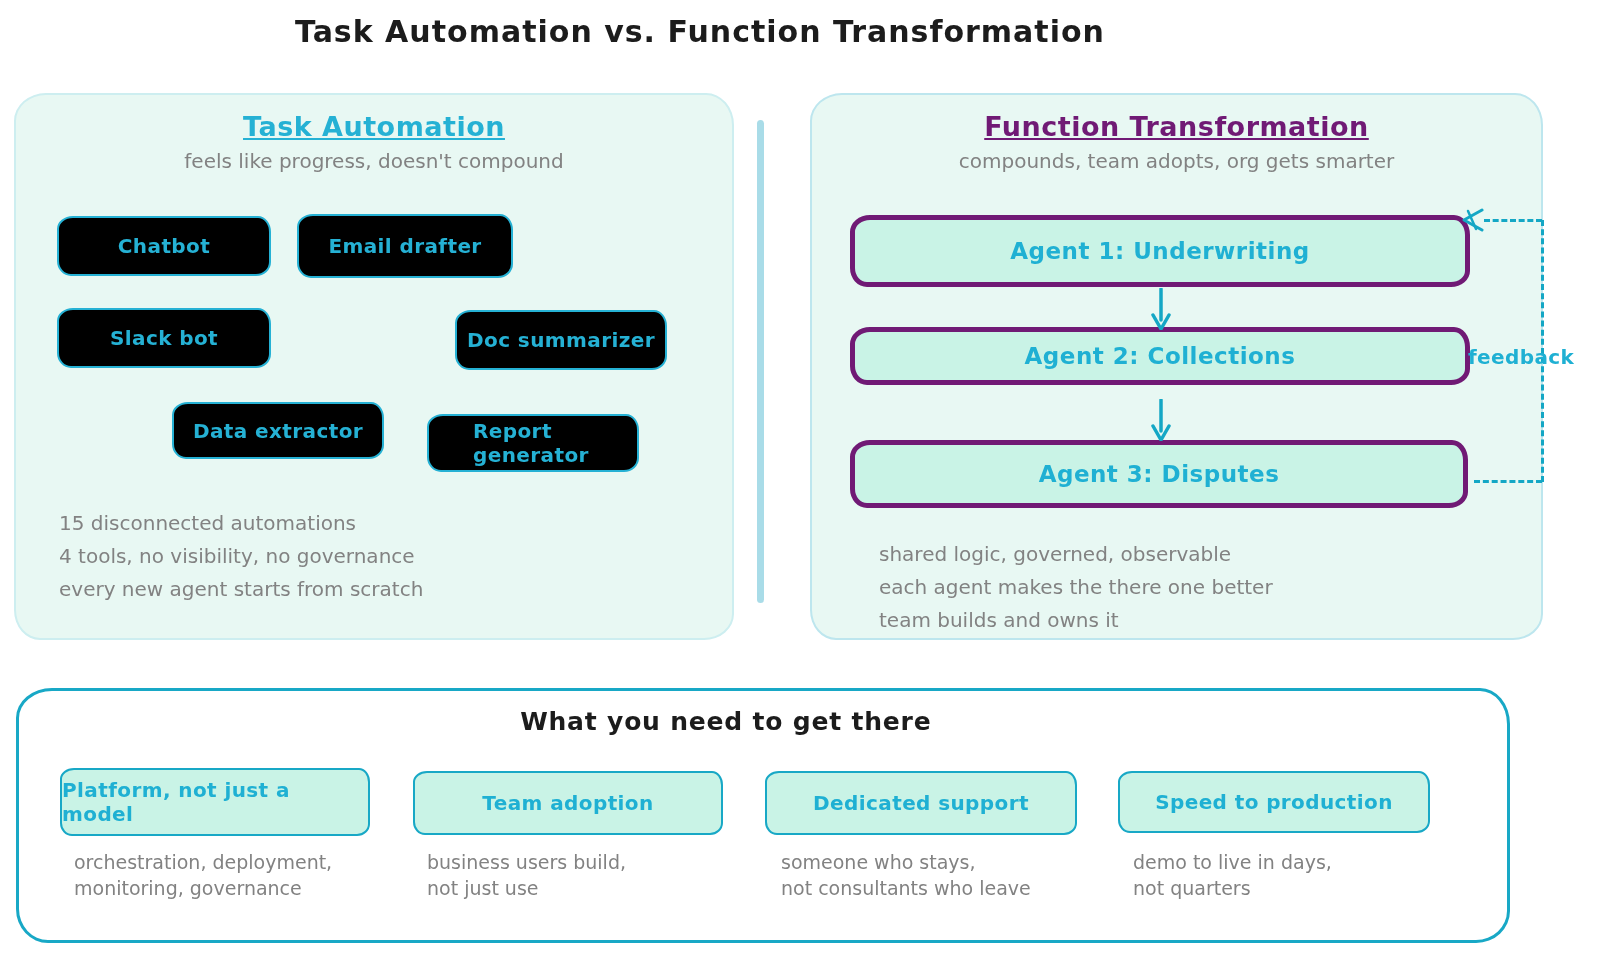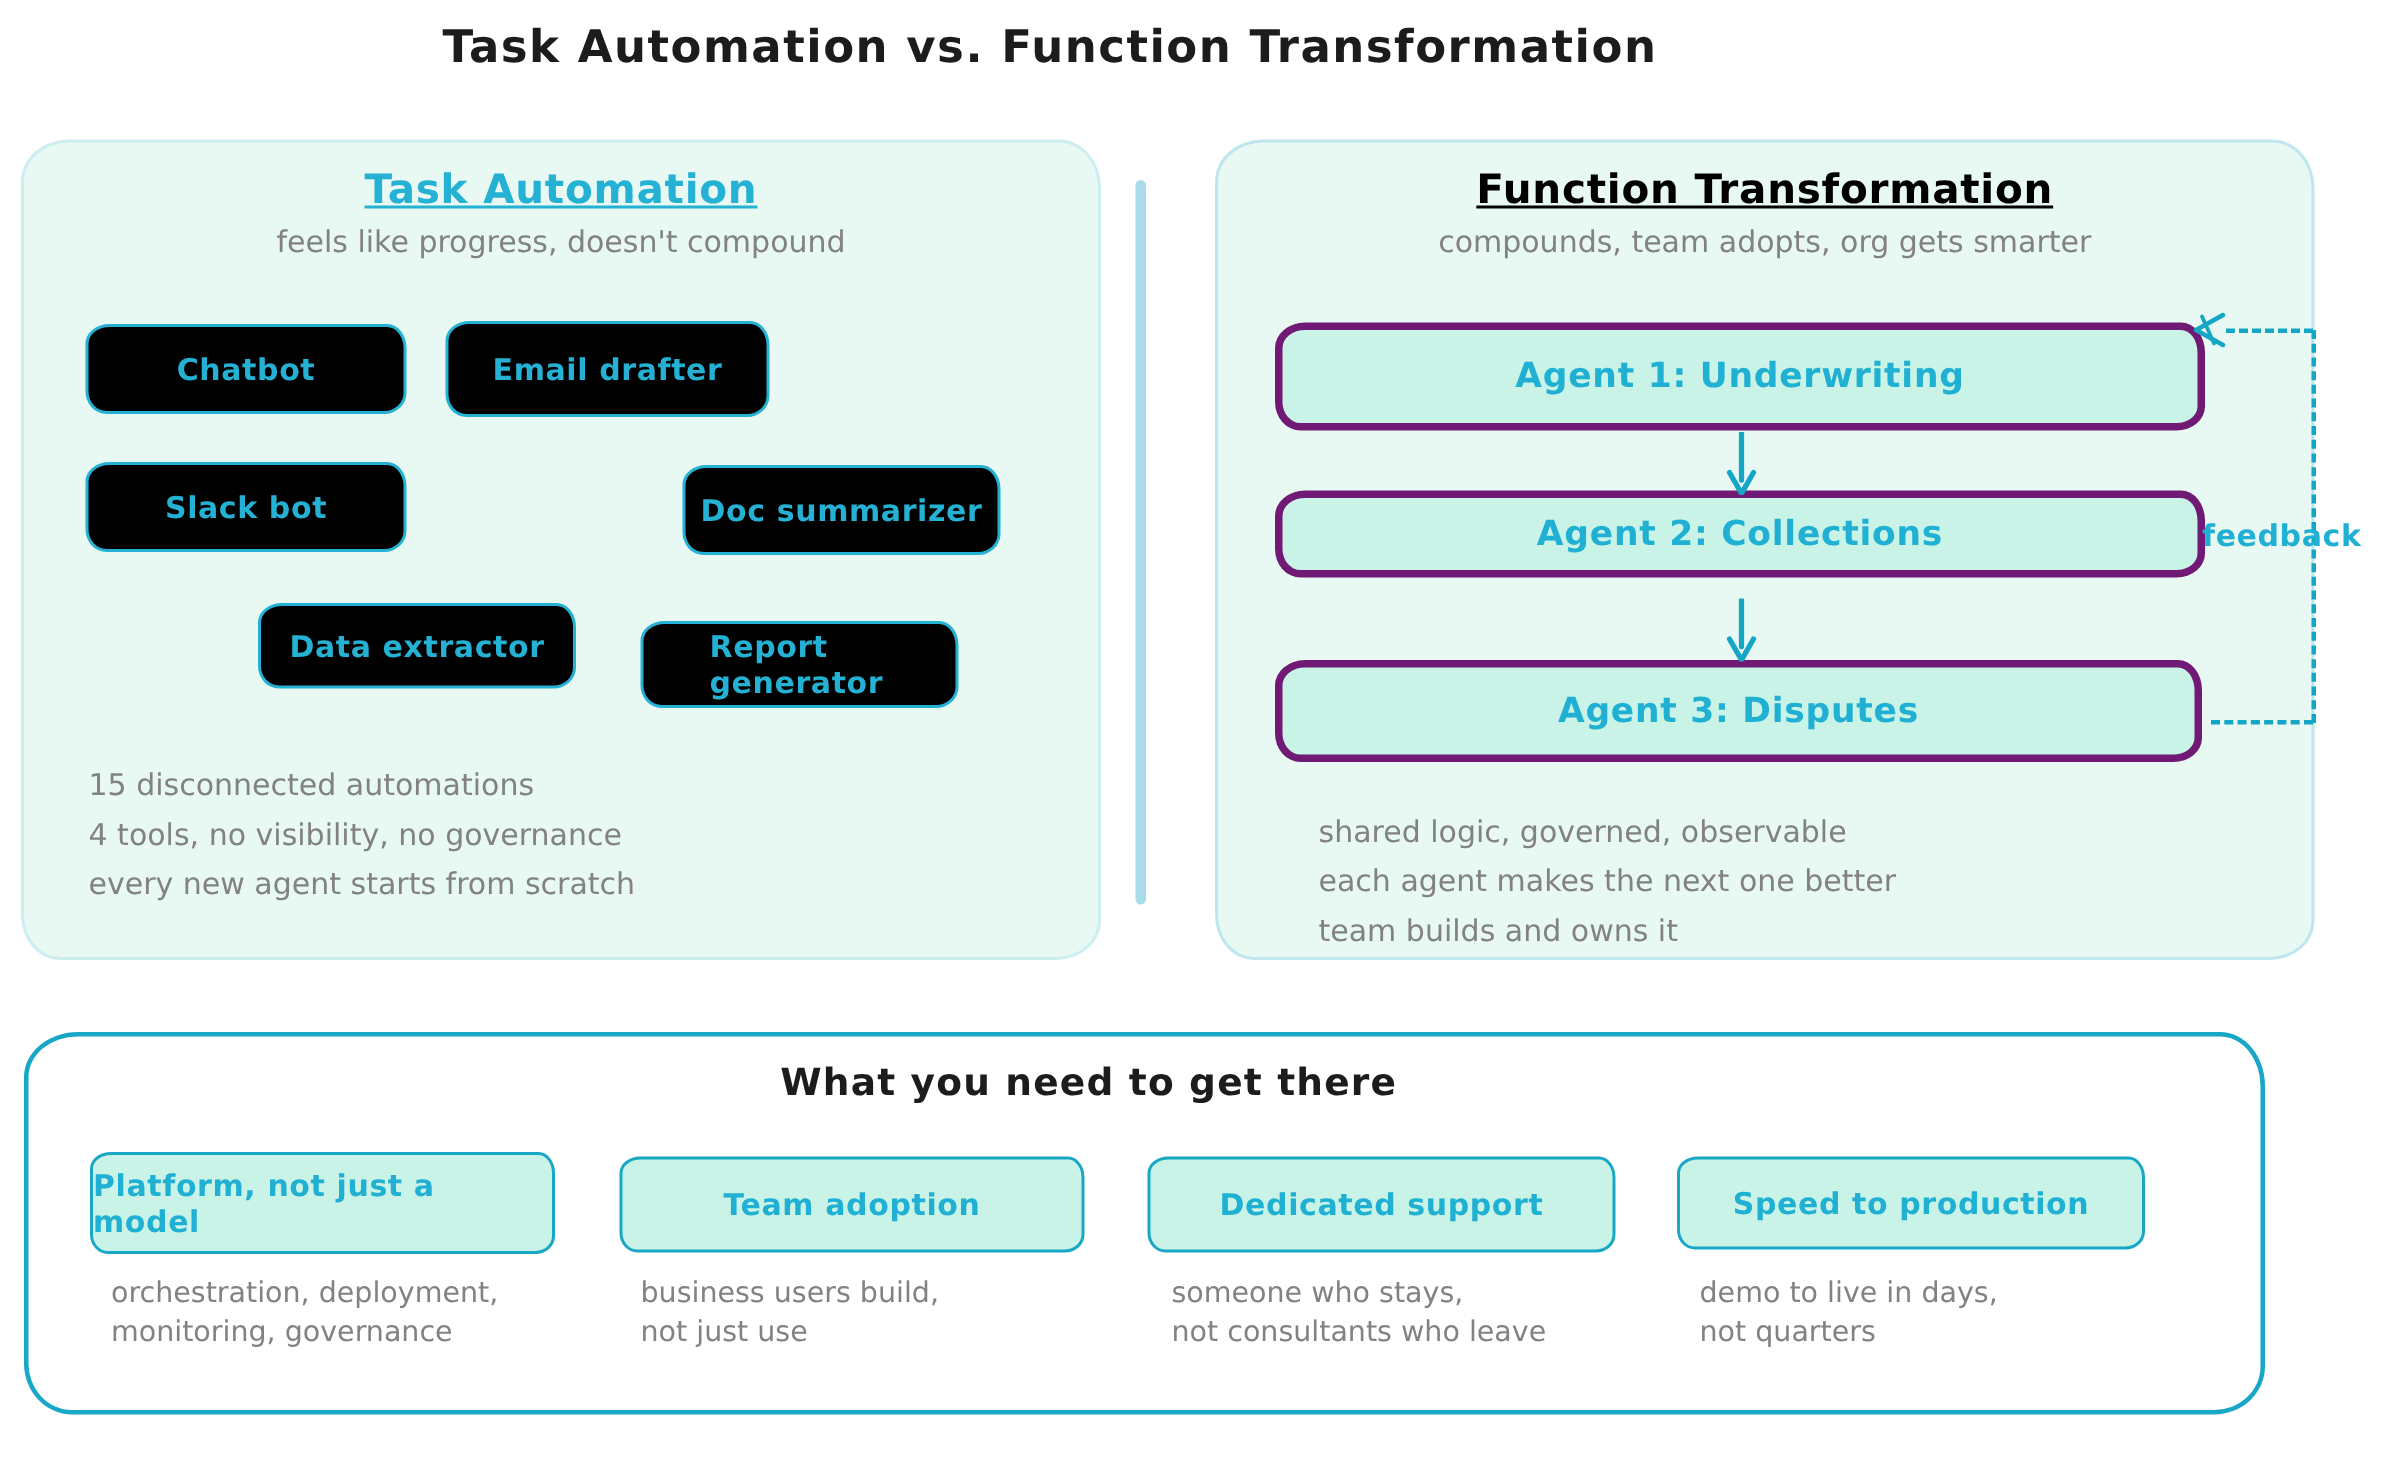--- a/index.html
+++ b/index.html
@@ -12,21 +12,21 @@
     font-size:30px; font-weight:bold; color:#1c1c1c; letter-spacing:1px; }
 
   
   .panel { border-radius:32px 28px 30px 26px / 28px 32px 26px 30px; background:#e8f8f3; }
   .panel-left  { left:14px;  top:93px; width:720px; height:547px; border:2px solid #cdeef0; }
   .panel-right { left:810px; top:93px; width:733px; height:547px; border:2px solid #bde6ee; }
 
   .panel-title { left:0; top:16px; width:100%; text-align:center;
     font-size:27px; font-weight:bold; letter-spacing:0.5px;text-decoration:underline; }
   .panel-title.cyan  { color:#25b1d4; }
-  .panel-title.dark  { color:#000000; }
+  .panel-title.dark  { color:#701a75; }
   .panel-subtitle { left:0; top:54px; width:100%; text-align:center;
     font-size:20px; color:#828282; }
 
   .divider { left:757px; top:120px; width:7px; height:483px;
     background:#a9dce8; border-radius:4px; }
 
   
   .tool-box { background:#000000; border:2.5px solid #25b1d4;
     border-radius:16px 13px 15px 14px / 13px 16px 14px 15px;
     display:flex; align-items:center; justify-content:center;
@@ -127,21 +127,21 @@
   <div class="abs fb-vline"></div>
   <div class="abs fb-htop"></div>
   <div class="abs fb-hbot"></div>
   <svg class="abs fb-head" viewBox="0 0 26 24">
     <polyline points="22,2 4,12 22,22" fill="none" stroke="#14a7c5" stroke-width="3" stroke-linejoin="round" stroke-linecap="round"></polyline>
     <line x1="8" y1="3" x2="16" y2="21" stroke="#14a7c5" stroke-width="2.5" stroke-linecap="round"></line>
   </svg>
   <div class="abs fb-label">feedback</div>
 
   <div class="abs panel-notes notes-right">shared logic, governed, observable
-each agent makes the next one better
+each agent makes the there one better
 team builds and owns it</div>
 </div>
 
 <div class="abs panel-bottom">
   <div class="abs bottom-title">What you need to get there</div>
 
   <div class="abs need-box nb-2">Team adoption</div>
   <div class="abs need-box nb-1">Platform, not just a model</div>
   <div class="abs need-box nb-3">Dedicated support</div>
   <div class="abs need-box nb-4">Speed to production</div>

